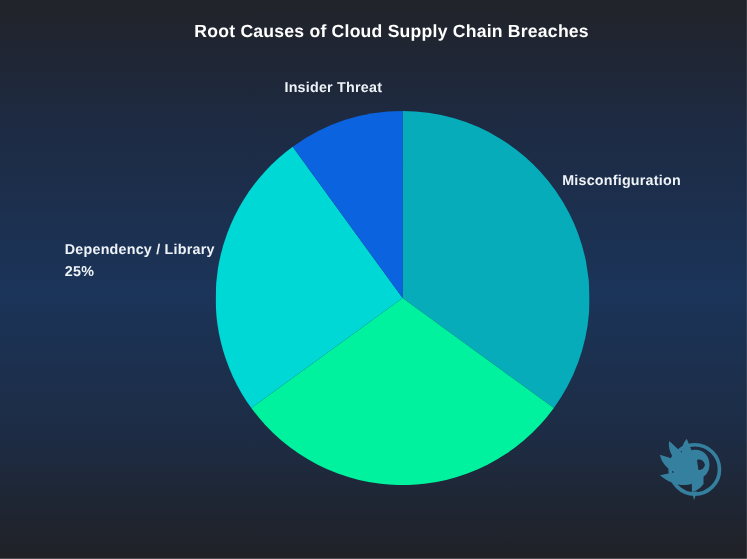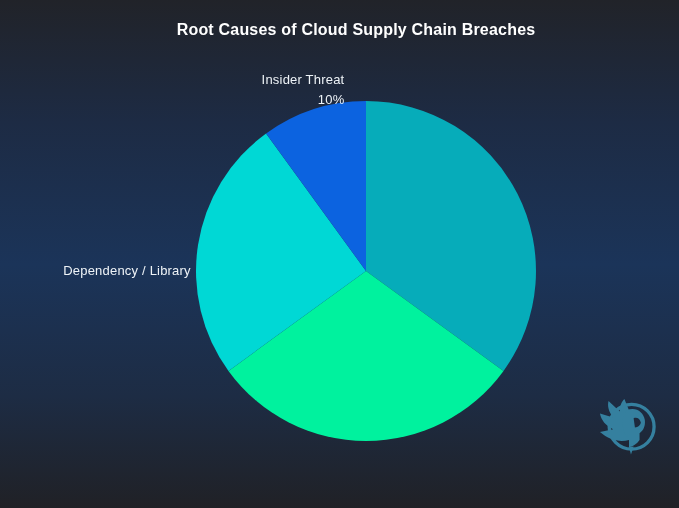--- a/index.html
+++ b/index.html
@@ -31,31 +31,31 @@
     text-align: center;
   }
   .pie {
     position: absolute;
     left: 196px; top: 101px;
     width: 340px; height: 340px;
   }
   .slice-label {
     position: absolute;
     transform: translateX(-50%);
-    text-align: right;
+    text-align: left;
     color: #eef3f7;
     font-size: 13px;
-    font-weight: 400;
+    font-weight: 700;
     line-height: 20px;
     letter-spacing: 0.2px;
     white-space: nowrap;
   }
   .lbl-insider       { left: 303px; top: 70px;  }
   .lbl-misconfig     { left: 565px; top: 154px; }
-  .lbl-dependency    { left: 127px; top: 217px; margin-top: 44px; }
+  .lbl-dependency    { left: 127px; top: 217px; }
   .lbl-credential    { left: 366px; top: 445px; }
   .logo {
     position: absolute;
     left: 596px; top: 399px;
     width: 66px; height: 66px;
   }
   .logo svg { width: 100%; height: 100%; display: block; }
 </style>
 </head>
 <body>
@@ -66,28 +66,29 @@
 
   <svg id="pie" class="pie" viewBox="0 0 340 340">
       <path d="M 170 170 L 170.00 0.00 A 170 170 0 0 1 307.53 269.92 Z" fill="#06acba"></path>
       <path d="M 170 170 L 307.53 269.92 A 170 170 0 0 1 32.47 269.92 Z" fill="#00f29e"></path>
       <path d="M 170 170 L 32.47 269.92 A 170 170 0 0 1 70.08 32.47 Z" fill="#00d8d5"></path>
       <path d="M 170 170 L 70.08 32.47 A 170 170 0 0 1 170.00 0.00 Z" fill="#0c63e0"></path>
     </svg>
 
   <div class="slice-label lbl-insider">
     <div>Insider Threat</div>
-    <div>10%</div>
   </div>
 
   <div class="slice-label lbl-misconfig">
+    <div>Misconfiguration</div>
   </div>
 
   <div class="slice-label lbl-dependency">
     <div>Dependency / Library</div>
+    <div>25%</div>
   </div>
 
   <div class="slice-label lbl-credential">
   </div>
 
   <div class="logo">
     <svg viewBox="0 0 100 100">
       <circle cx="54" cy="42" r="34" fill="none" stroke-width="5" stroke="#35809f"></circle>
       <path d="M50 62 C36 66 20 62 6 50 L26 46 C14 40 8 32 6 22 L26 28 C19 19 17 10 19 3 L36 19 C36 10 39 4 43 0 L50 17 Z" fill="#35809f"></path>
       <path fill-rule="evenodd" d="M46 17 C60 11 72 19 74 32 C75 41 72 48 66 52 L66 62 C62 68 56 72 50 73 L50 59 C45 56 42 50 41 43 C39 33 41 24 46 17 Z M68 36 C67 30 62 27 57 29 L59 43 C64 43 67 40 68 36 Z" fill="#35809f"></path>

